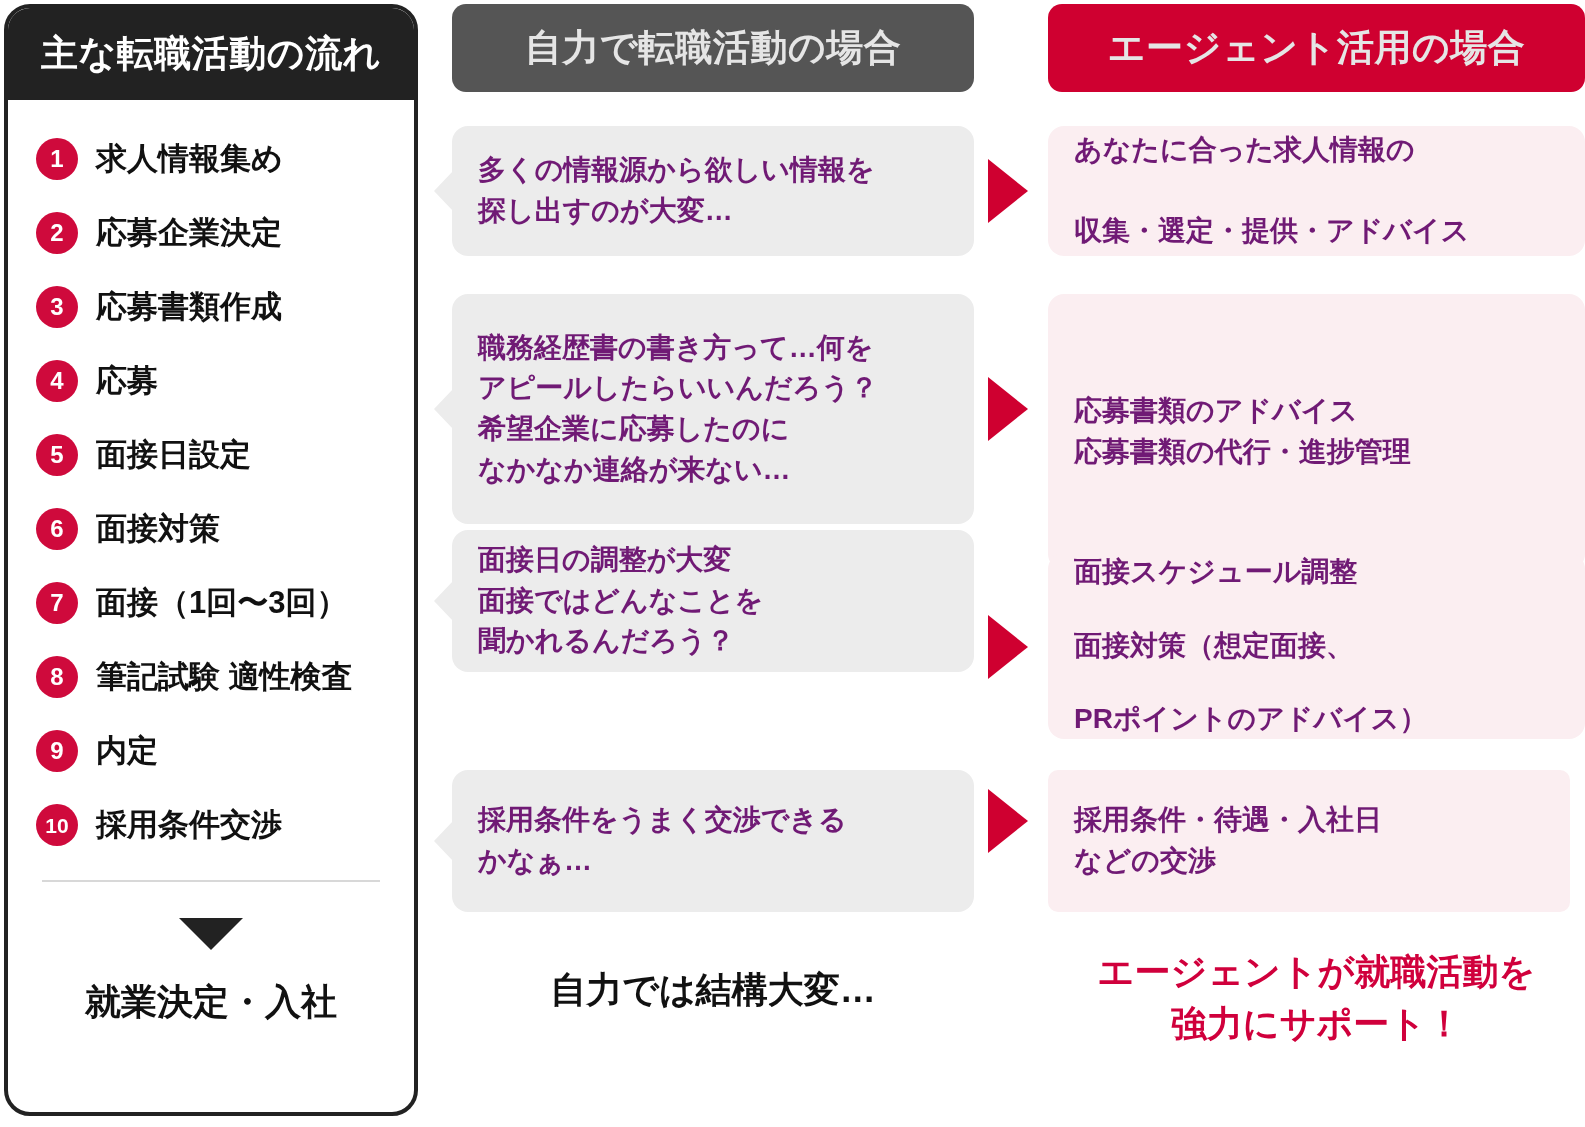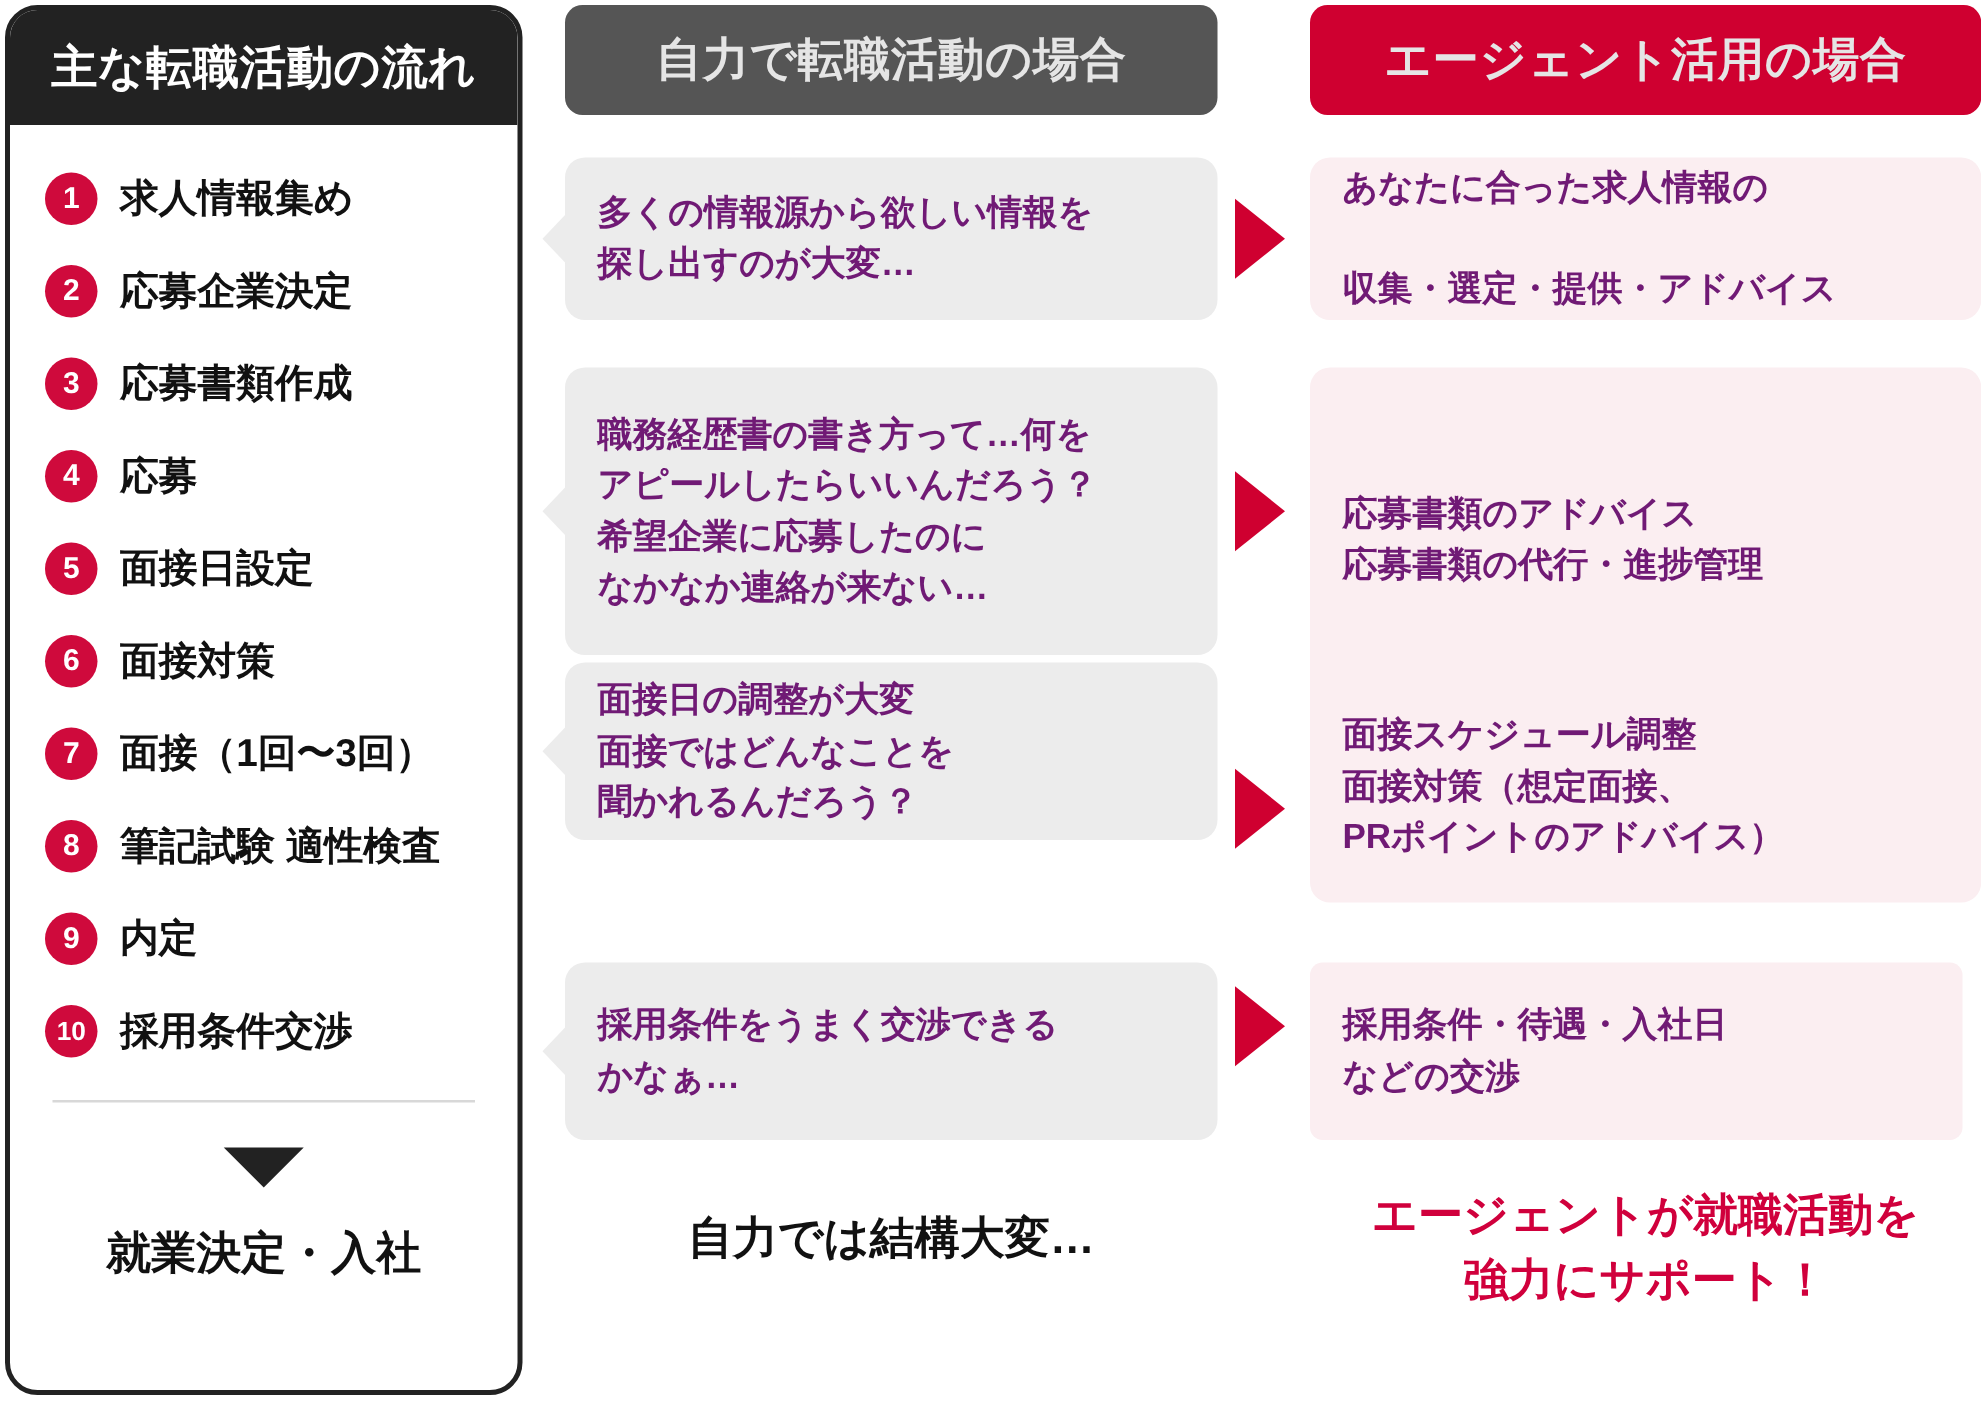--- a/index.html
+++ b/index.html
@@ -304,21 +304,21 @@
     <div class="row-box pink" style="left:0; top:0; width:537px; height:130px;gap:40px;">
       <div class="row-line">あなたに合った求人情報の</div>
       <div class="row-line">収集・選定・提供・アドバイス</div>
     </div>
 
     <div class="row-box pink" style="left:0; top:168px; width:537px; height:276px;">
       <div class="row-line">応募書類のアドバイス</div>
       <div class="row-line">応募書類の代行・進捗管理</div>
     </div>
 
-    <div class="row-box pink" style="left:0; top:410px; width:537px; height:186px;">
+    <div class="row-box pink" style="left:0; top:427px; width:537px; height:186px;gap:33px;">
       <div class="row-line">面接スケジュール調整</div>
       <div class="row-line">面接対策（想定面接、</div>
       <div class="row-line">PRポイントのアドバイス）</div>
     </div>
 
     <div class="row-box pink" style="left:0; top:644px; width:522px; height:142px;border-radius:10px;">
       <div class="row-line">採用条件・待遇・入社日</div>
       <div class="row-line">などの交渉</div>
     </div>
   </div>

